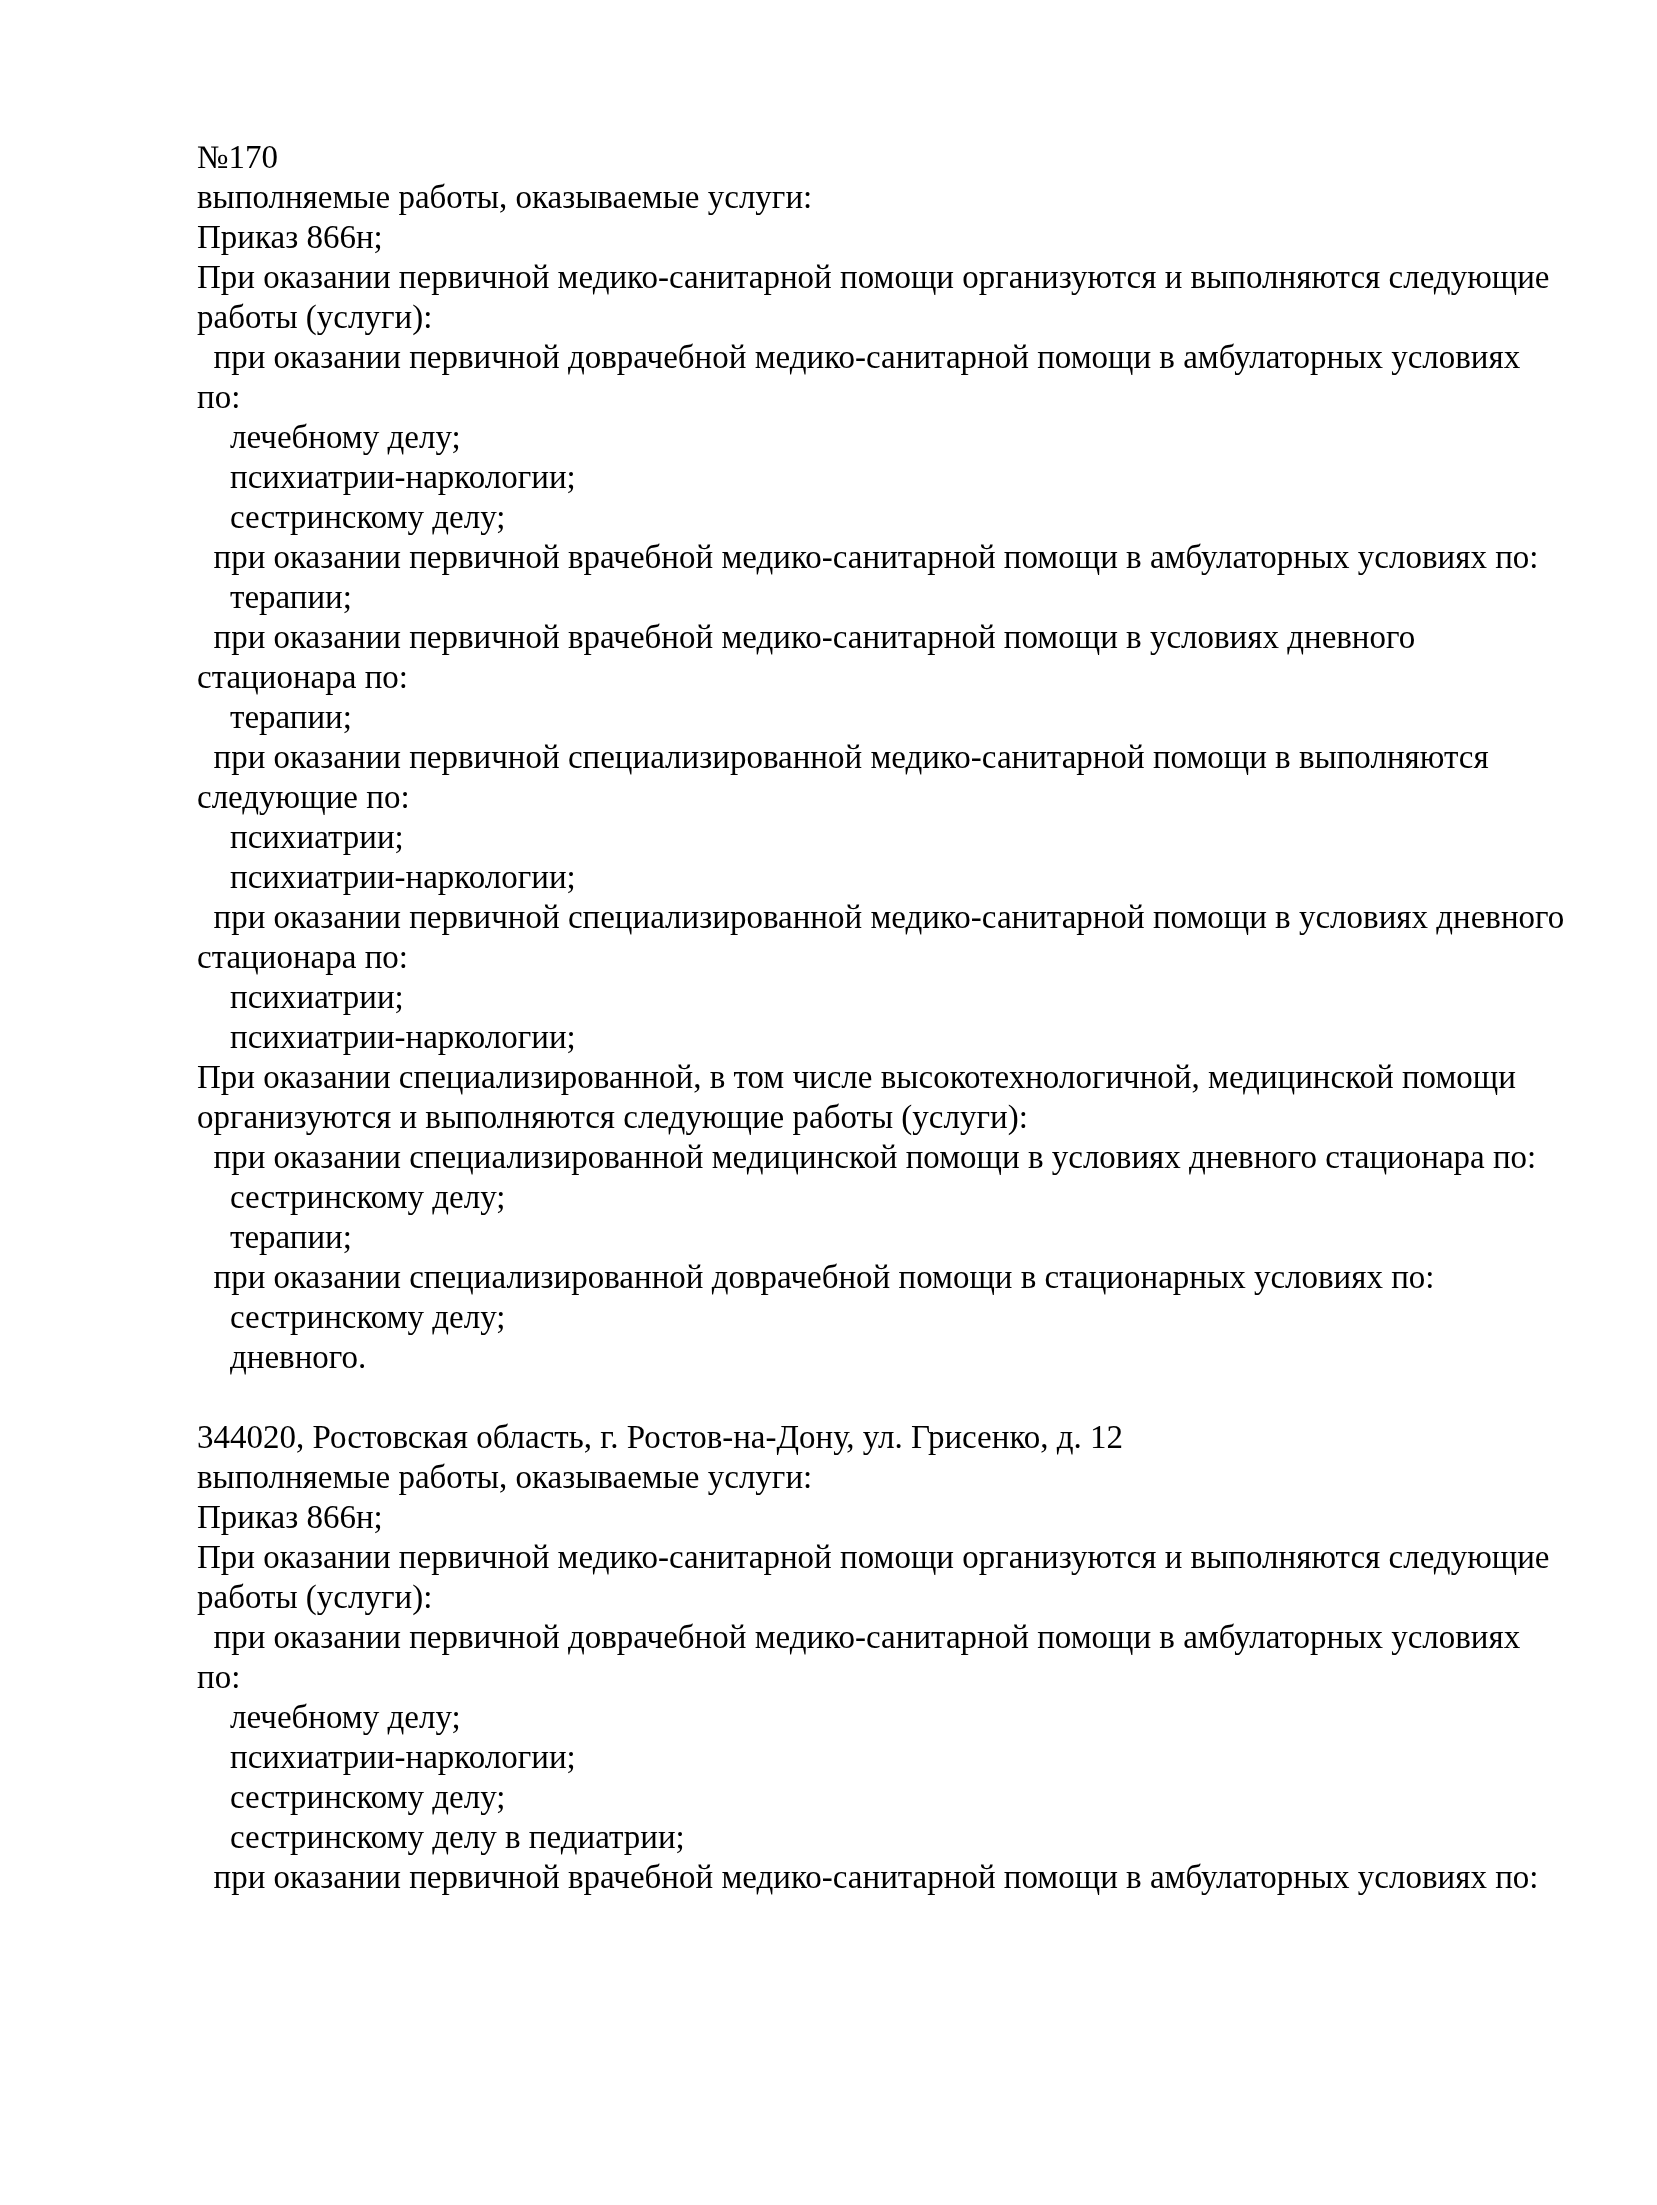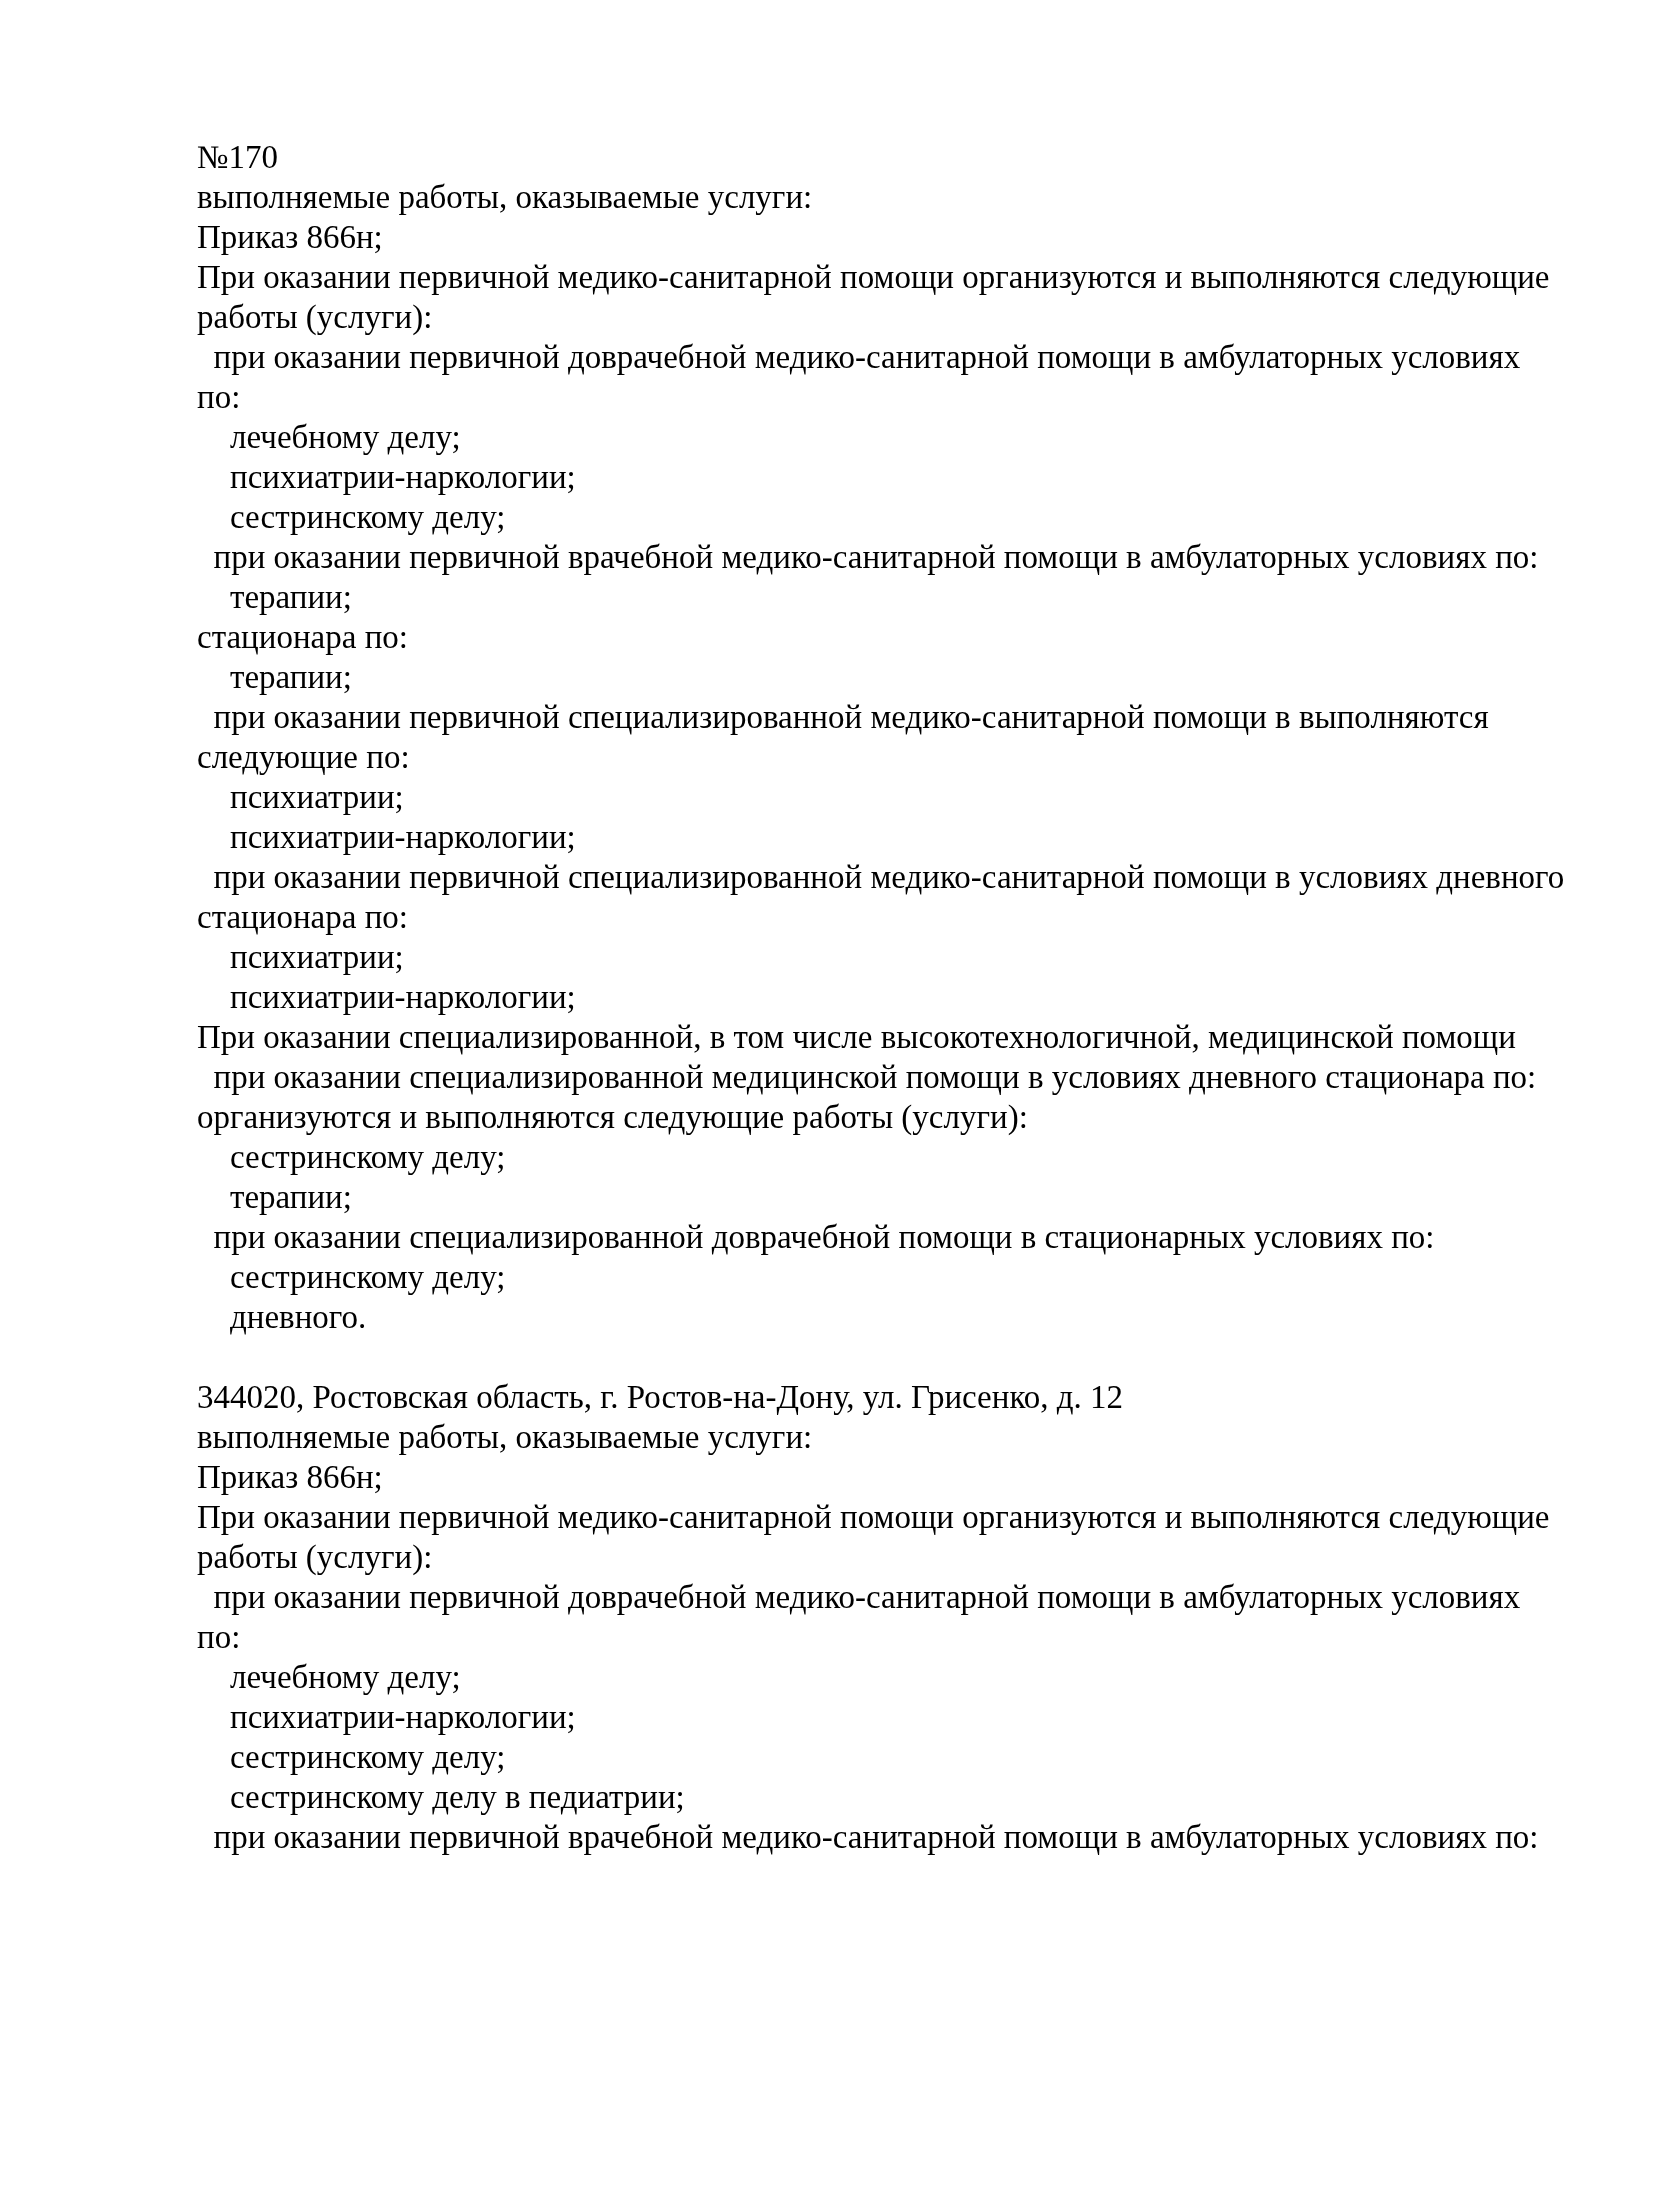--- a/index.html
+++ b/index.html
@@ -40,33 +40,34 @@
     <div class="ln">Приказ 866н;</div>
     <div class="ln">При оказании первичной медико-санитарной помощи организуются и выполняются следующие</div>
     <div class="ln">работы (услуги):</div>
     <div class="ln">  при оказании первичной доврачебной медико-санитарной помощи в амбулаторных условиях</div>
     <div class="ln">по:</div>
     <div class="ln">    лечебному делу;</div>
     <div class="ln">    психиатрии-наркологии;</div>
     <div class="ln">    сестринскому делу;</div>
     <div class="ln">  при оказании первичной врачебной медико-санитарной помощи в амбулаторных условиях по:</div>
     <div class="ln">    терапии;</div>
+    <div class="ln">  при оказании первичной врачебной медико-санитарной помощи в условиях дневного</div>
     <div class="ln">стационара по:</div>
     <div class="ln">    терапии;</div>
     <div class="ln">  при оказании первичной специализированной медико-санитарной помощи в выполняются</div>
     <div class="ln">следующие по:</div>
     <div class="ln">    психиатрии;</div>
     <div class="ln">    психиатрии-наркологии;</div>
     <div class="ln">  при оказании первичной специализированной медико-санитарной помощи в условиях дневного</div>
     <div class="ln">стационара по:</div>
     <div class="ln">    психиатрии;</div>
     <div class="ln">    психиатрии-наркологии;</div>
     <div class="ln">При оказании специализированной, в том числе высокотехнологичной, медицинской помощи</div>
+    <div class="ln">организуются и выполняются следующие работы (услуги):</div>
     <div class="ln">  при оказании специализированной медицинской помощи в условиях дневного стационара по:</div>
-    <div class="ln">организуются и выполняются следующие работы (услуги):</div>
     <div class="ln">    сестринскому делу;</div>
     <div class="ln">    терапии;</div>
     <div class="ln">  при оказании специализированной доврачебной помощи в стационарных условиях по:</div>
     <div class="ln">    сестринскому делу;</div>
     <div class="ln">    дневного.</div>
   </div>
 
   <div class="spacer"></div>
 
   <div>

